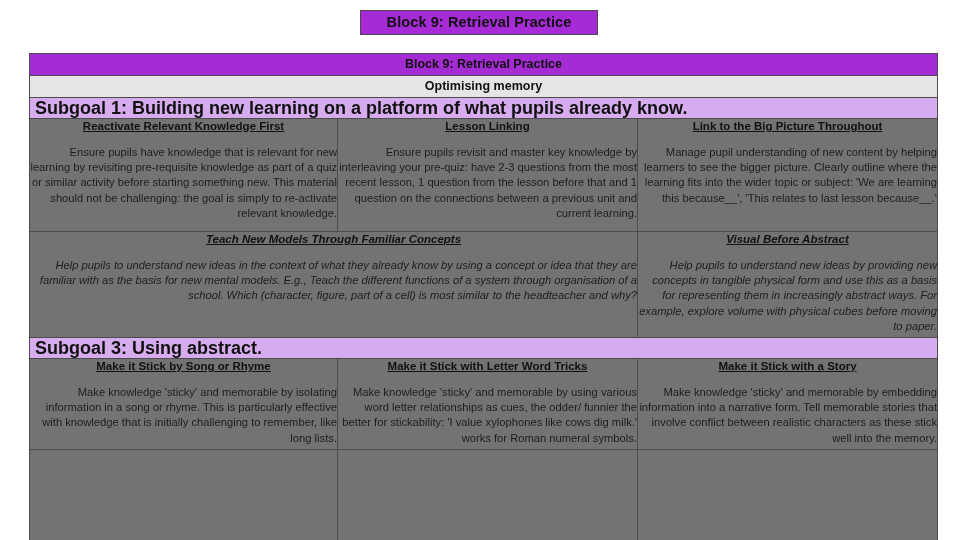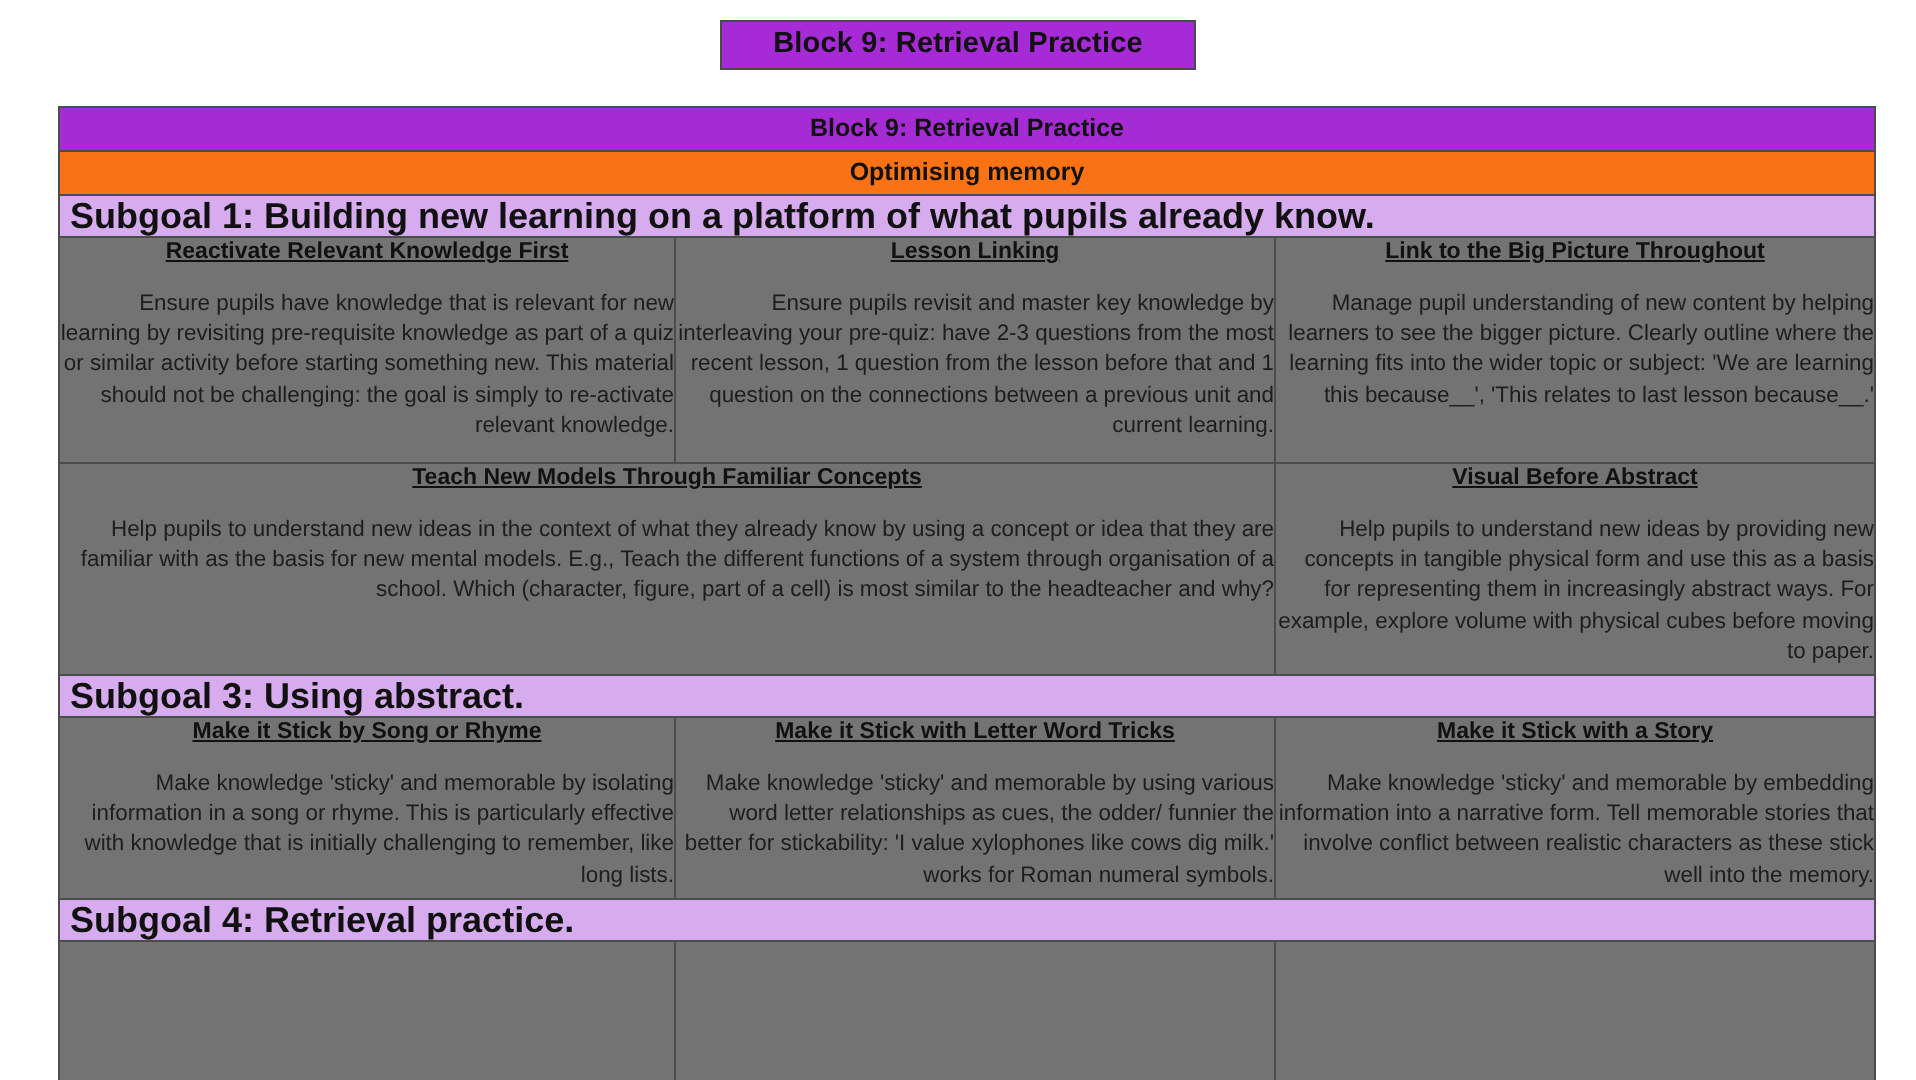--- a/index.html
+++ b/index.html
@@ -66,21 +66,21 @@
     color: #111111;
   }
 
   .band-main td {
     background: #a52bd4;
     font-size: 12.5px;
     height: 21px;
     line-height: 21px;
   }
   .band-sub td {
-    background: #f97316;
+    background: #e5e5e5;
     font-size: 12.5px;
     height: 21px;
     line-height: 21px;
   }
   .band-goal td {
     background: #d7ace f;
     background: #d7acef;
     font-size: 18px;
     height: 20px;
     line-height: 20px;
@@ -103,21 +103,21 @@
     margin-bottom: 12px;
   }
   .cell-body {
     display: block;
     text-align: right;
     font-size: 11.2px;
     line-height: 15.2px;
     color: #1d1d1d;
   }
   .r1 .cell { height: 112px; }
-  .r2 .cell { height: 105px; }
+  .r2 .cell { height: 105px; font-style: italic; }
   .r3 .cell { height: 90px; margin-left: 34px; }
 </style>
 </head>
 <body>
 
 <div class="page">
 
   <div class="title-badge-wrap">
     <span class="title-badge">Block 9: Retrieval Practice</span>
   </div>
@@ -178,23 +178,20 @@
         <td class="cell">
           <span class="cell-title">Make it Stick with Letter Word Tricks</span>
           <span class="cell-body">Make knowledge 'sticky' and memorable by using various word letter relationships as cues, the odder/ funnier the better for stickability: 'I value xylophones like cows dig milk.' works for Roman numeral symbols.</span>
         </td>
         <td class="cell">
           <span class="cell-title">Make it Stick with a Story</span>
           <span class="cell-body">Make knowledge 'sticky' and memorable by embedding information into a narrative form. Tell memorable stories that involve conflict between realistic characters as these stick well into the memory.</span>
         </td>
       </tr>
 
-      <tr class="band-goal">
-        <td colspan="3">Subgoal 4: Retrieval practice.</td>
-      </tr>
       <tr class="r3">
         <td class="cell"></td>
         <td class="cell"></td>
         <td class="cell"></td>
       </tr>
 
     </tbody>
   </table>
 
 </div>

